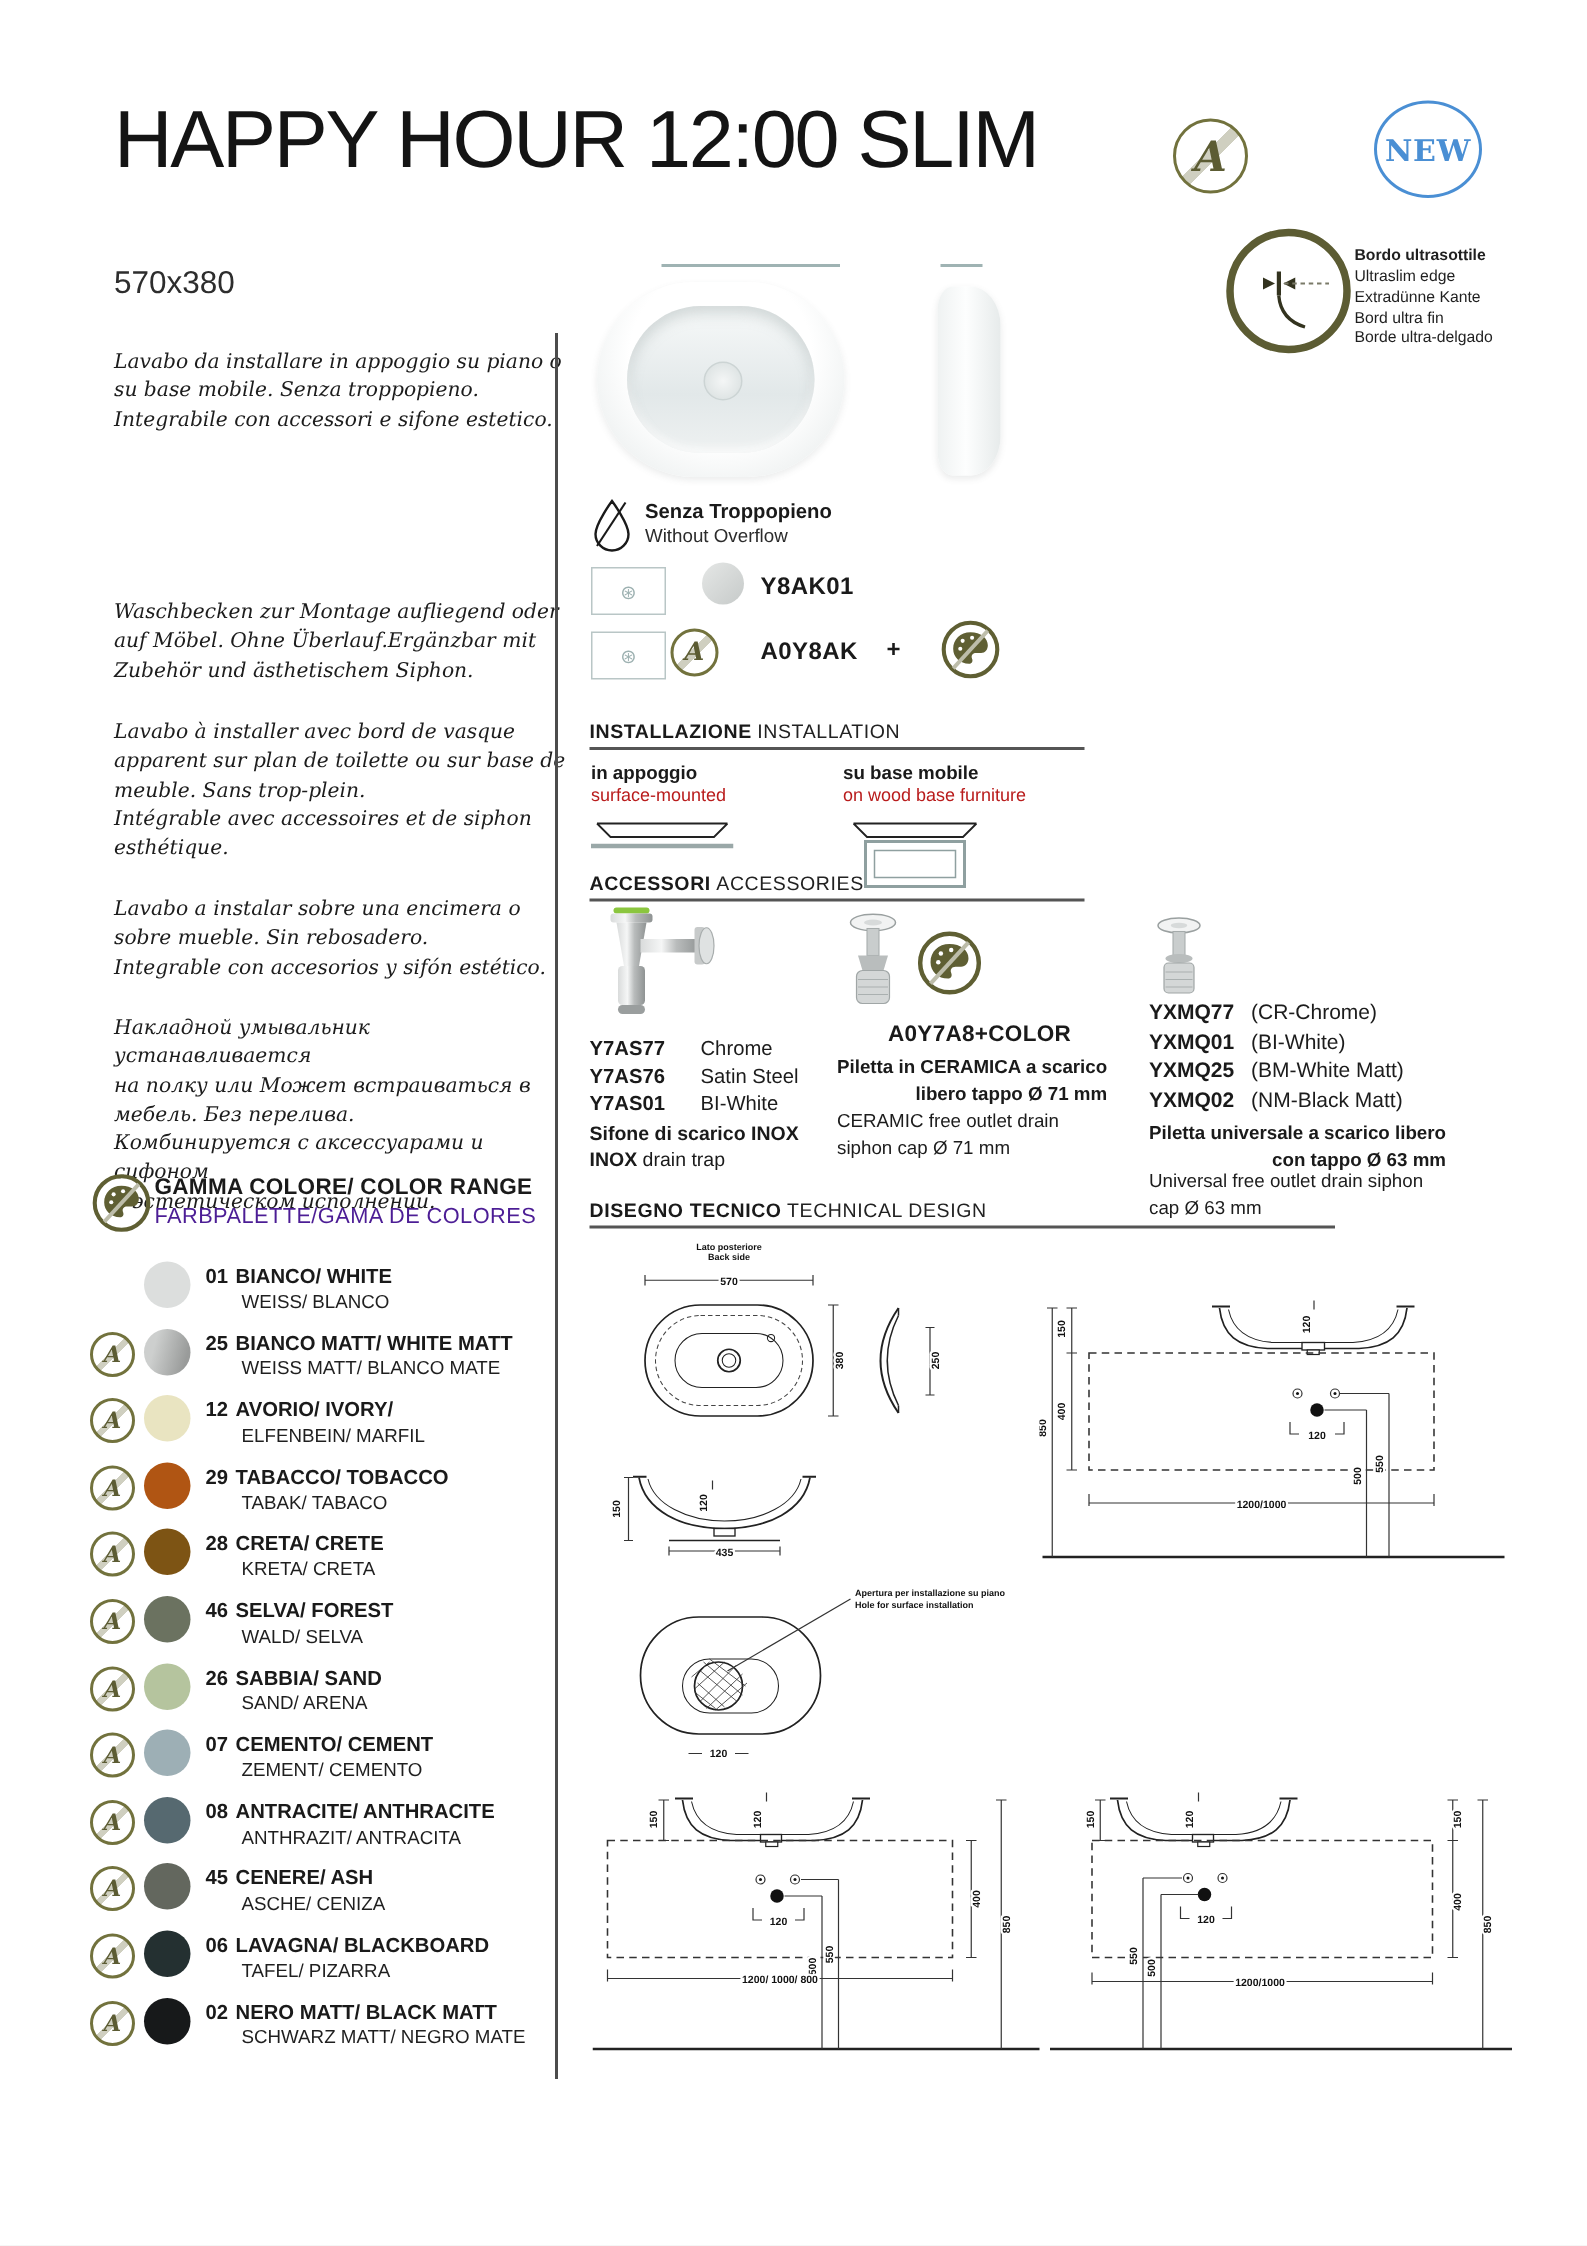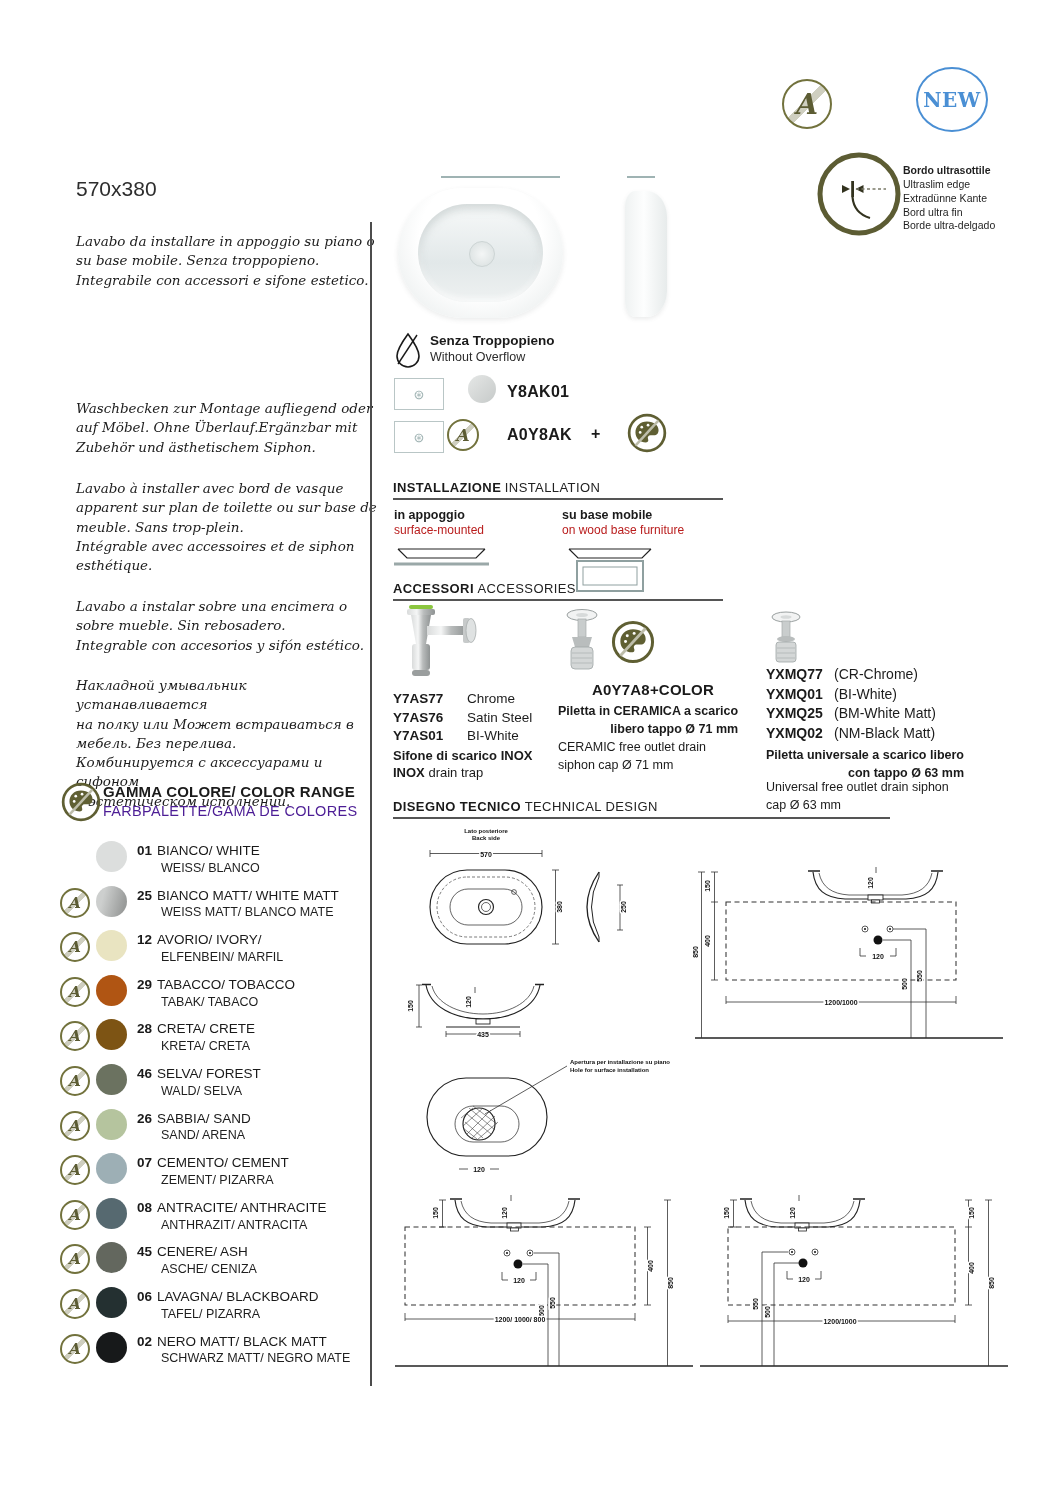--- a/index.html
+++ b/index.html
@@ -28,21 +28,21 @@
         font-size:13.5px;line-height:1.43;color:#1c1c1c;white-space:pre-line;}
   .gamma-head{left:103px;top:783px;line-height:1.25;}
   .gamma-head .h1{font-weight:700;font-size:15px;letter-spacing:.2px;}
   .gamma-head .h2{font-size:14.5px;letter-spacing:.3px;color:#4c1d95;}
   .color-list{left:60px;top:841px;display:flex;flex-direction:column;}
   .color-row{display:flex;align-items:flex-start;height:44.6px;}
   .color-row .a-sm{margin:2px 6px 0 0;}
   .swatch{width:31px;height:31px;border-radius:50%;margin-right:10px;flex:0 0 31px;}
   .color-text{font-size:13.5px;line-height:1.32;padding-top:1px;white-space:nowrap;}
   .c-code{font-weight:700;margin-right:5px;}
-  .c-name{font-weight:400;margin-top:26px;}
+  .c-name{font-weight:700;margin-top:26px;}
   .c-sub{font-weight:400;font-size:12.5px;margin-left:24px;color:#1f1f1f;}
   .divider{left:370px;top:222px;width:2px;height:1164px;background:#4c4c4c;}
 
   
   .photo-line{height:2px;background:#9fb3b3;}
   .basin-top{left:398px;top:188px;width:165px;height:130px;border-radius:65px;
              background:radial-gradient(ellipse at 50% 38%,#ffffff 52%,#eef1f1 82%,#e2e8e8 100%);
              box-shadow:0 2px 5px rgba(90,100,100,.12);}
   .basin-bowl{position:absolute;left:20px;top:16px;right:20px;bottom:16px;border-radius:50px;
               background:linear-gradient(180deg,#f7f9f9,#e2e8e9 60%,#eef1f1);
@@ -110,20 +110,21 @@
       <stop offset="0" stop-color="#d9dbdb"></stop>
         <stop offset=".35" stop-color="#f5f6f6"></stop>
       <stop offset=".6" stop-color="#b9bcbc"></stop>
         <stop offset="1" stop-color="#8f9393"></stop>
     </linearGradient>
   </defs>
 </svg>
 
 <div class="page">
 
+  <div class="abs title">HAPPY HOUR 12:00 SLIM</div>
   <span class="abs a-badge a-lg">A</span>
   <div class="abs new-badge">NEW</div>
   <div class="abs size-label">570x380</div>
 
   <svg class="abs" style="left:816px;top:151px;" width="86" height="86" viewBox="0 0 86 86">
     <circle cx="43" cy="43" r="39" fill="none" stroke="#5c5c33" stroke-width="5"></circle>
     <polygon points="34,38 26,34 26,42" fill="#33331f"></polygon>
     <rect x="35.2" y="30" width="2.8" height="16" fill="#33331f"></rect>
     <polygon points="39.5,38 47.5,34 47.5,42" fill="#33331f"></polygon>
     <line x1="40" y1="38" x2="70" y2="38" stroke="#7a7a68" stroke-width="1.4" stroke-dasharray="3 2.5"></line>
@@ -226,21 +227,21 @@
       <span class="c-line1"><span class="c-code">26</span><span class="c-name">SABBIA/ SAND</span></span>
       <div class="c-sub">SAND/ ARENA</div>
     </span>
   </div>
 
   <div class="color-row">
     <span class="a-badge a-sm">A</span>
     <span class="swatch" style="background: rgb(157, 175, 181);"></span>
     <span class="color-text">
       <span class="c-line1"><span class="c-code">07</span><span class="c-name">CEMENTO/ CEMENT</span></span>
-      <div class="c-sub">ZEMENT/ PIZARRA</div>
+      <div class="c-sub">ZEMENT/ CEMENTO</div>
     </span>
   </div>
 
   <div class="color-row">
     <span class="a-badge a-sm">A</span>
     <span class="swatch" style="background: rgb(86, 105, 112);"></span>
     <span class="color-text">
       <span class="c-line1"><span class="c-code">08</span><span class="c-name">ANTRACITE/ ANTHRACITE</span></span>
       <div class="c-sub">ANTHRAZIT/ ANTRACITA</div>
     </span>

